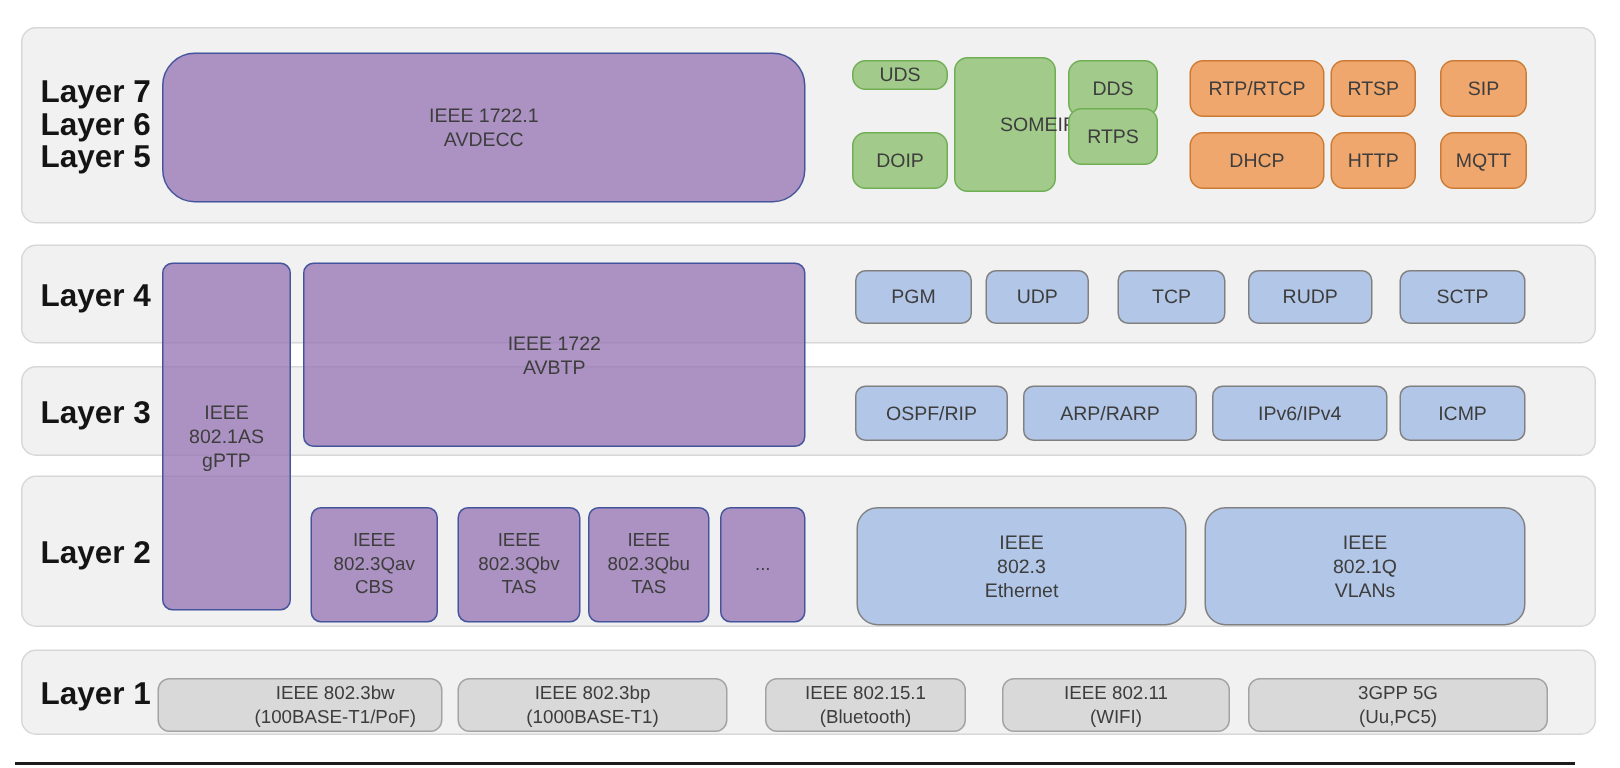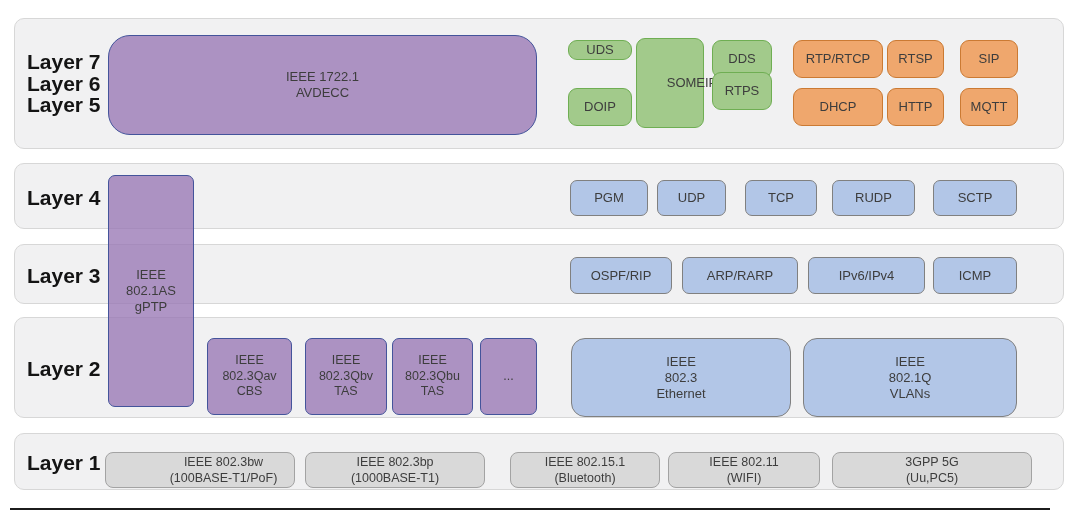--- a/index.html
+++ b/index.html
@@ -55,20 +55,24 @@
 
   <div class="box purple" style="left:108px; top:35px;  width:429px; height:100px;border-radius:22px;">
     <span>IEEE 1722.1</span>
     <span>AVDECC</span>
   </div>
   <div class="box purple" style="left:108px; top:175px; width:86px;  height:232px;">
     <span>IEEE</span>
     <span>802.1AS</span>
     <span>gPTP</span>
   </div>
+  <div class="box purple" style="left:202px; top:175px; width:335px; height:123px;">
+    <span>IEEE 1722</span>
+    <span>AVBTP</span>
+  </div>
 
   <div class="box green" style="left:568px; top:40px; width:64px; height:20px;">UDS</div>
   <div class="box green" style="left:568px; top:88px; width:64px; height:38px;">DOIP</div>
   <div class="box green" style="left:636px; top:38px; width:68px; height:90px;padding-left:44px;">SOMEIP</div>
   <div class="box green" style="left:712px; top:40px; width:60px; height:38px;">DDS</div>
   <div class="box green" style="left:712px; top:72px; width:60px; height:38px;">RTPS</div>
 
   <div class="box orange" style="left:793px; top:40px; width:90px; height:38px;">RTP/RTCP</div>
   <div class="box orange" style="left:793px; top:88px; width:90px; height:38px;">DHCP</div>
   <div class="box orange" style="left:887px; top:40px; width:57px; height:38px;">RTSP</div>
@@ -116,21 +120,21 @@
   </div>
 
   <div class="box gray" style="left:105px; top:452px; width:190px; height:36px;padding-left:47px;">
     <span>IEEE 802.3bw</span>
     <span>(100BASE-T1/PoF)</span>
   </div>
   <div class="box gray" style="left:305px; top:452px; width:180px; height:36px;">
     <span>IEEE 802.3bp</span>
     <span>(1000BASE-T1)</span>
   </div>
-  <div class="box gray" style="left:510px; top:452px; width:150px; height:36px;">
+  <div class="box gray" style="left:510px; top:452px; width:134px; height:36px;">
     <span>IEEE 802.15.1</span>
     <span>(Bluetooth)</span>
   </div>
   <div class="box gray" style="left:668px; top:452px; width:152px; height:36px;">
     <span>IEEE 802.11</span>
     <span>(WIFI)</span>
   </div>
   <div class="box gray" style="left:832px; top:452px; width:200px; height:36px;">
     <span>3GPP 5G</span>
     <span>(Uu,PC5)</span>

